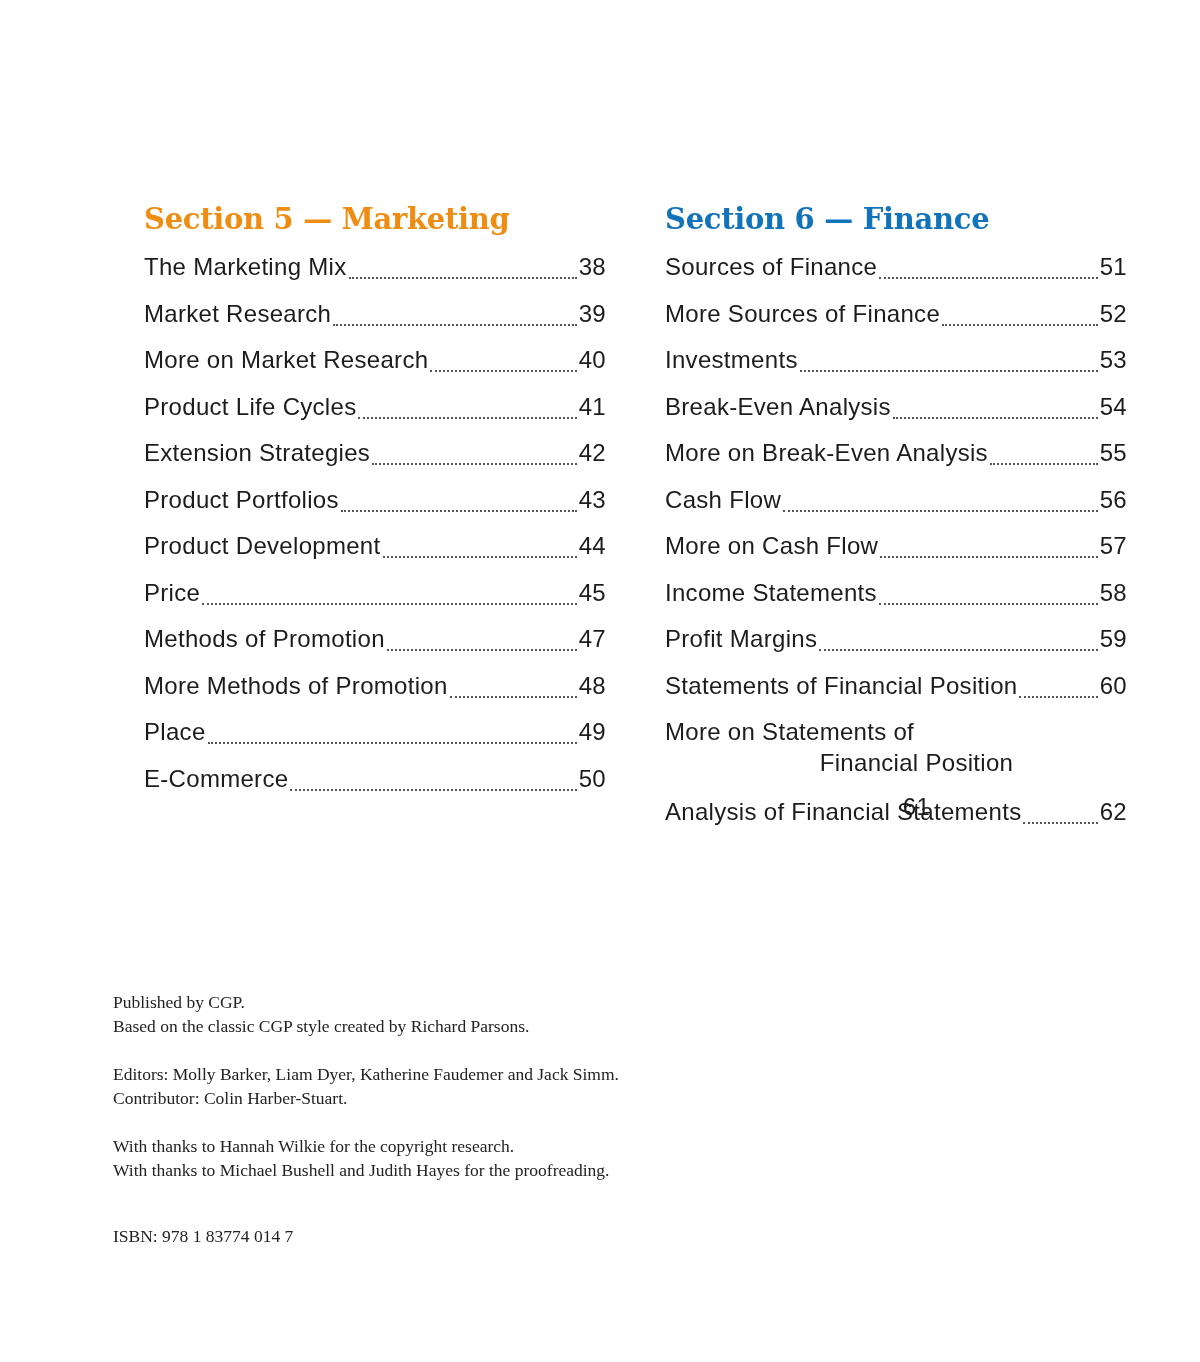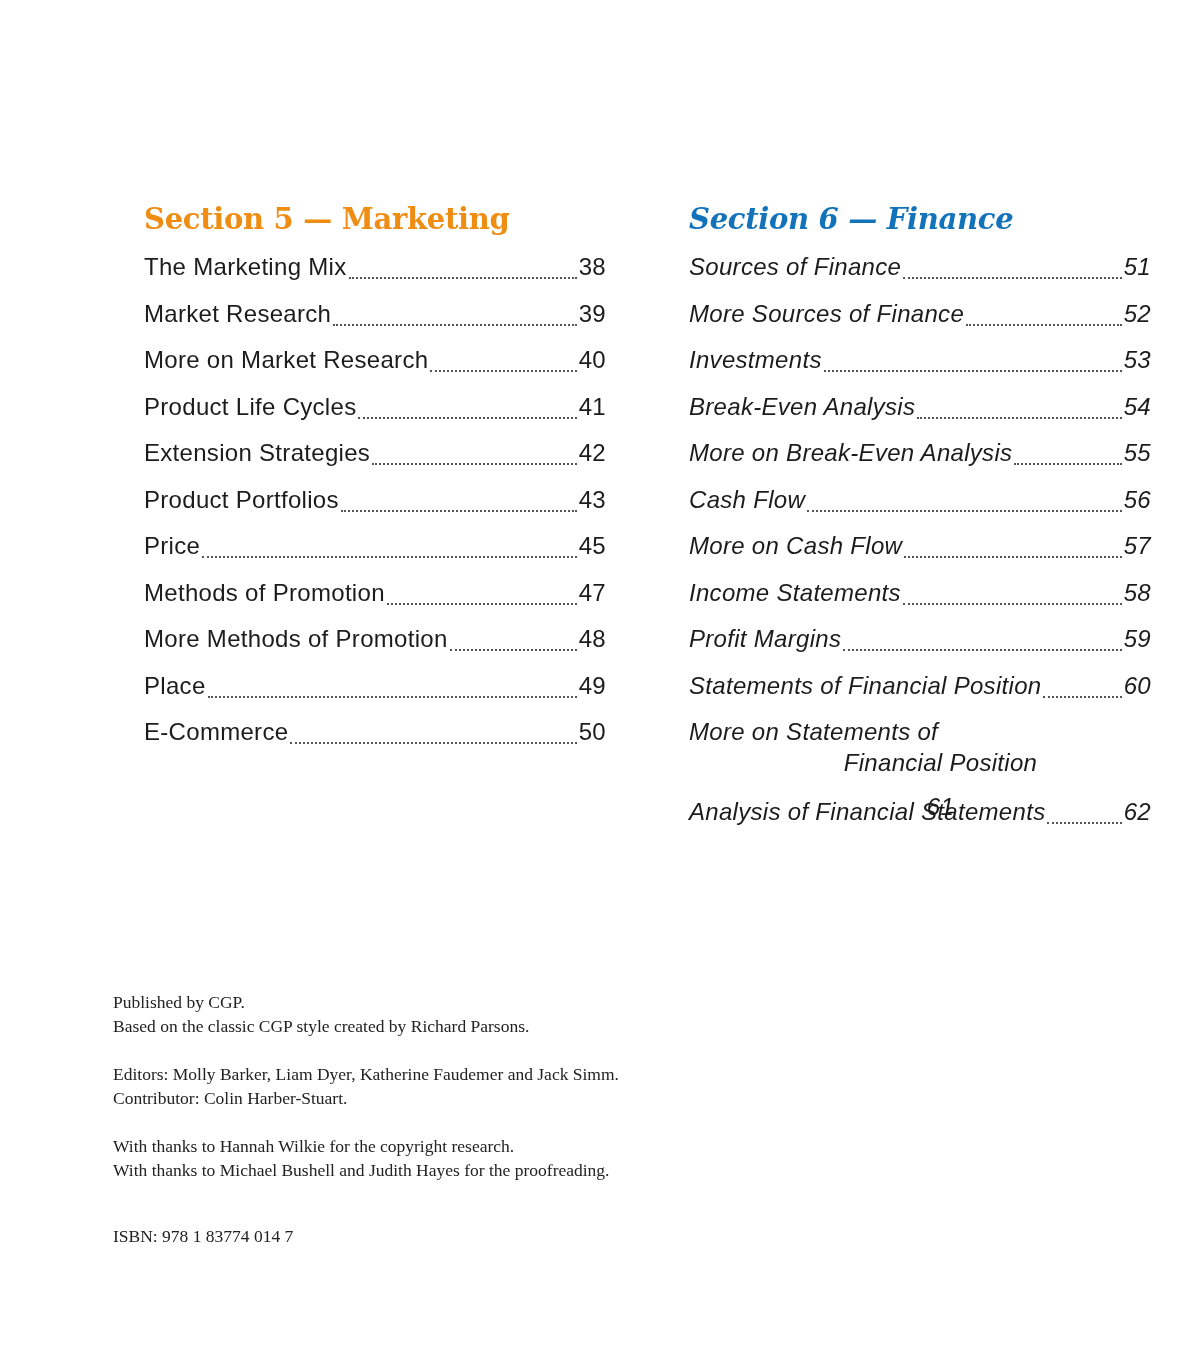--- a/index.html
+++ b/index.html
@@ -1,19 +1,19 @@
 <!DOCTYPE html>
 <html><head>
 <meta charset="utf-8">
 <style>
   html, body { margin: 0; padding: 0; background: #ffffff; }
   body { width: 1200px; height: 1362px; position: relative; overflow: hidden; }
   .col { position: absolute; top: 196px; width: 462px; }
   .col.left { left: 144px; }
-  .col.right { left: 689px; font-style: italic; }
+  .col.right { left: 665px; }
   .sec-title {
     font-family: "DejaVu Serif", serif;
     font-weight: bold;
     font-size: 29px;
     line-height: 46px;
     margin: 0 0 2px 0;
     white-space: nowrap;
     letter-spacing: -0.3px;
   }
   .sec-title.orange { color: #EE8D12; }
@@ -84,20 +84,25 @@
         <span class="label">Extension Strategies</span>
         <span class="dots"></span>
         <span class="page">42</span>
       </div>
       <div class="entry">
         <span class="label">Product Portfolios</span>
         <span class="dots"></span>
         <span class="page">43</span>
       </div>
       <div class="entry">
+        <span class="label">Product Development</span>
+        <span class="dots"></span>
+        <span class="page">44</span>
+      </div>
+      <div class="entry">
         <span class="label">Price</span>
         <span class="dots"></span>
         <span class="page">45</span>
       </div>
       <div class="entry">
         <span class="label">Methods of Promotion</span>
         <span class="dots"></span>
         <span class="page">47</span>
       </div>
       <div class="entry">

